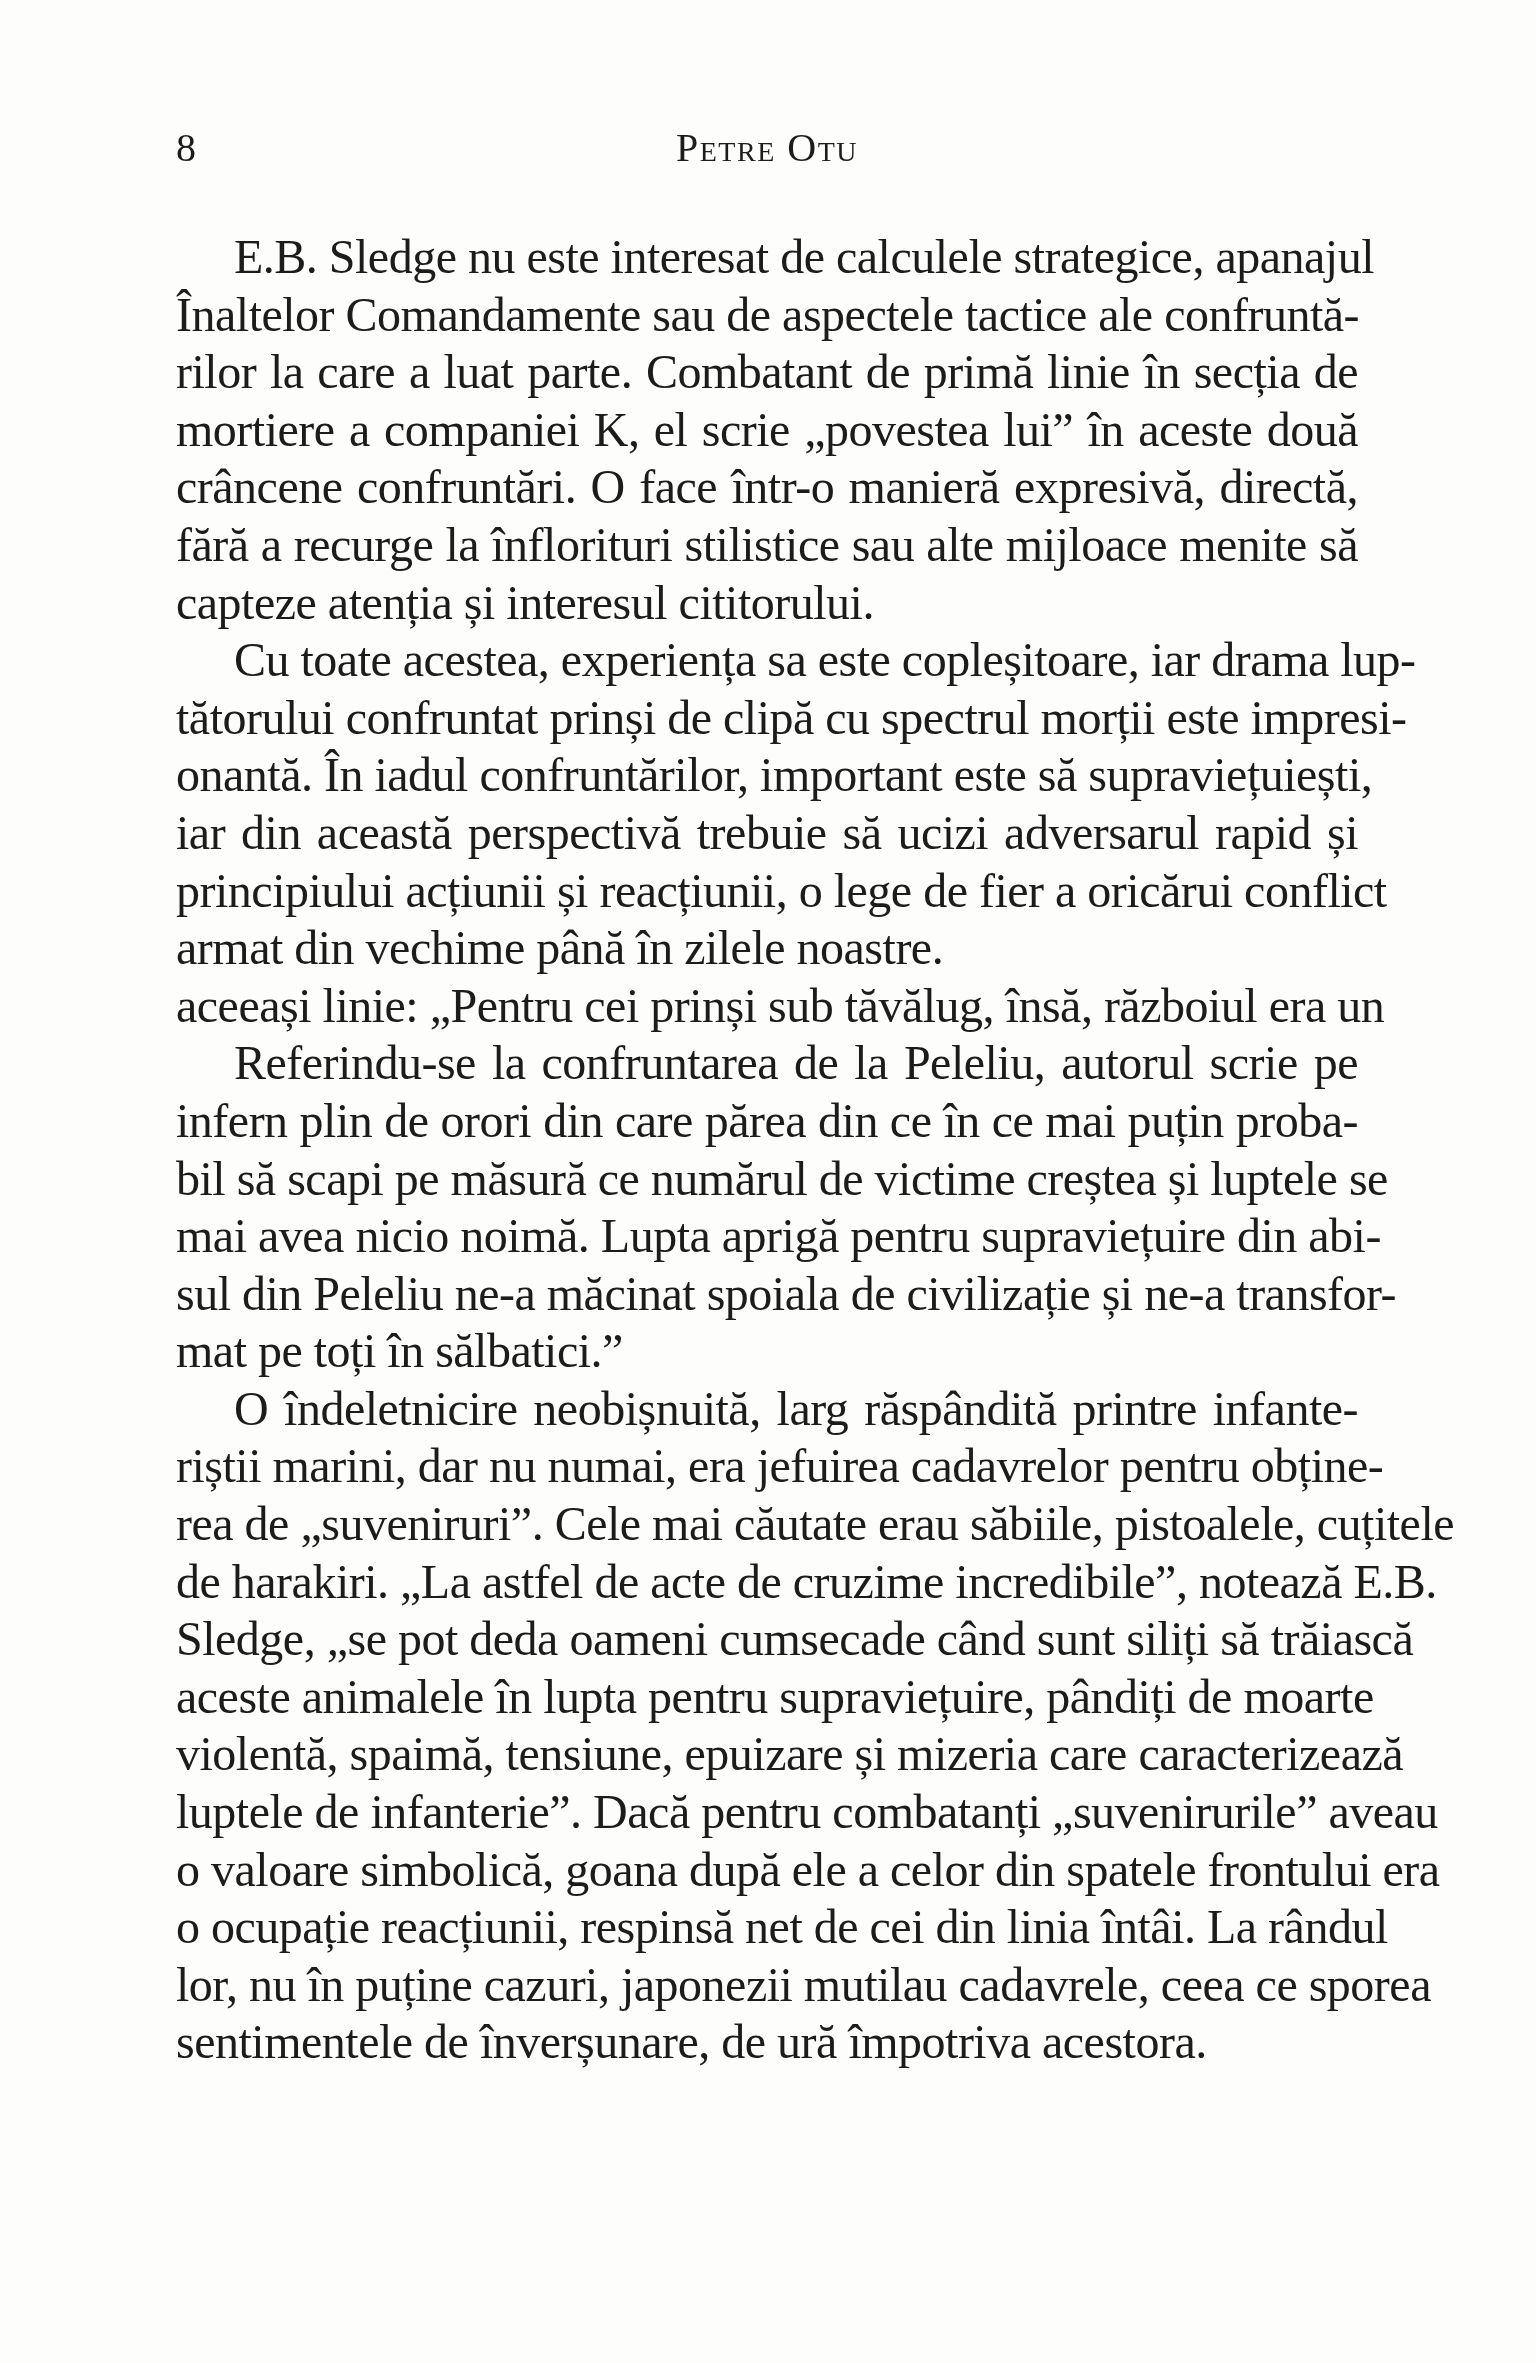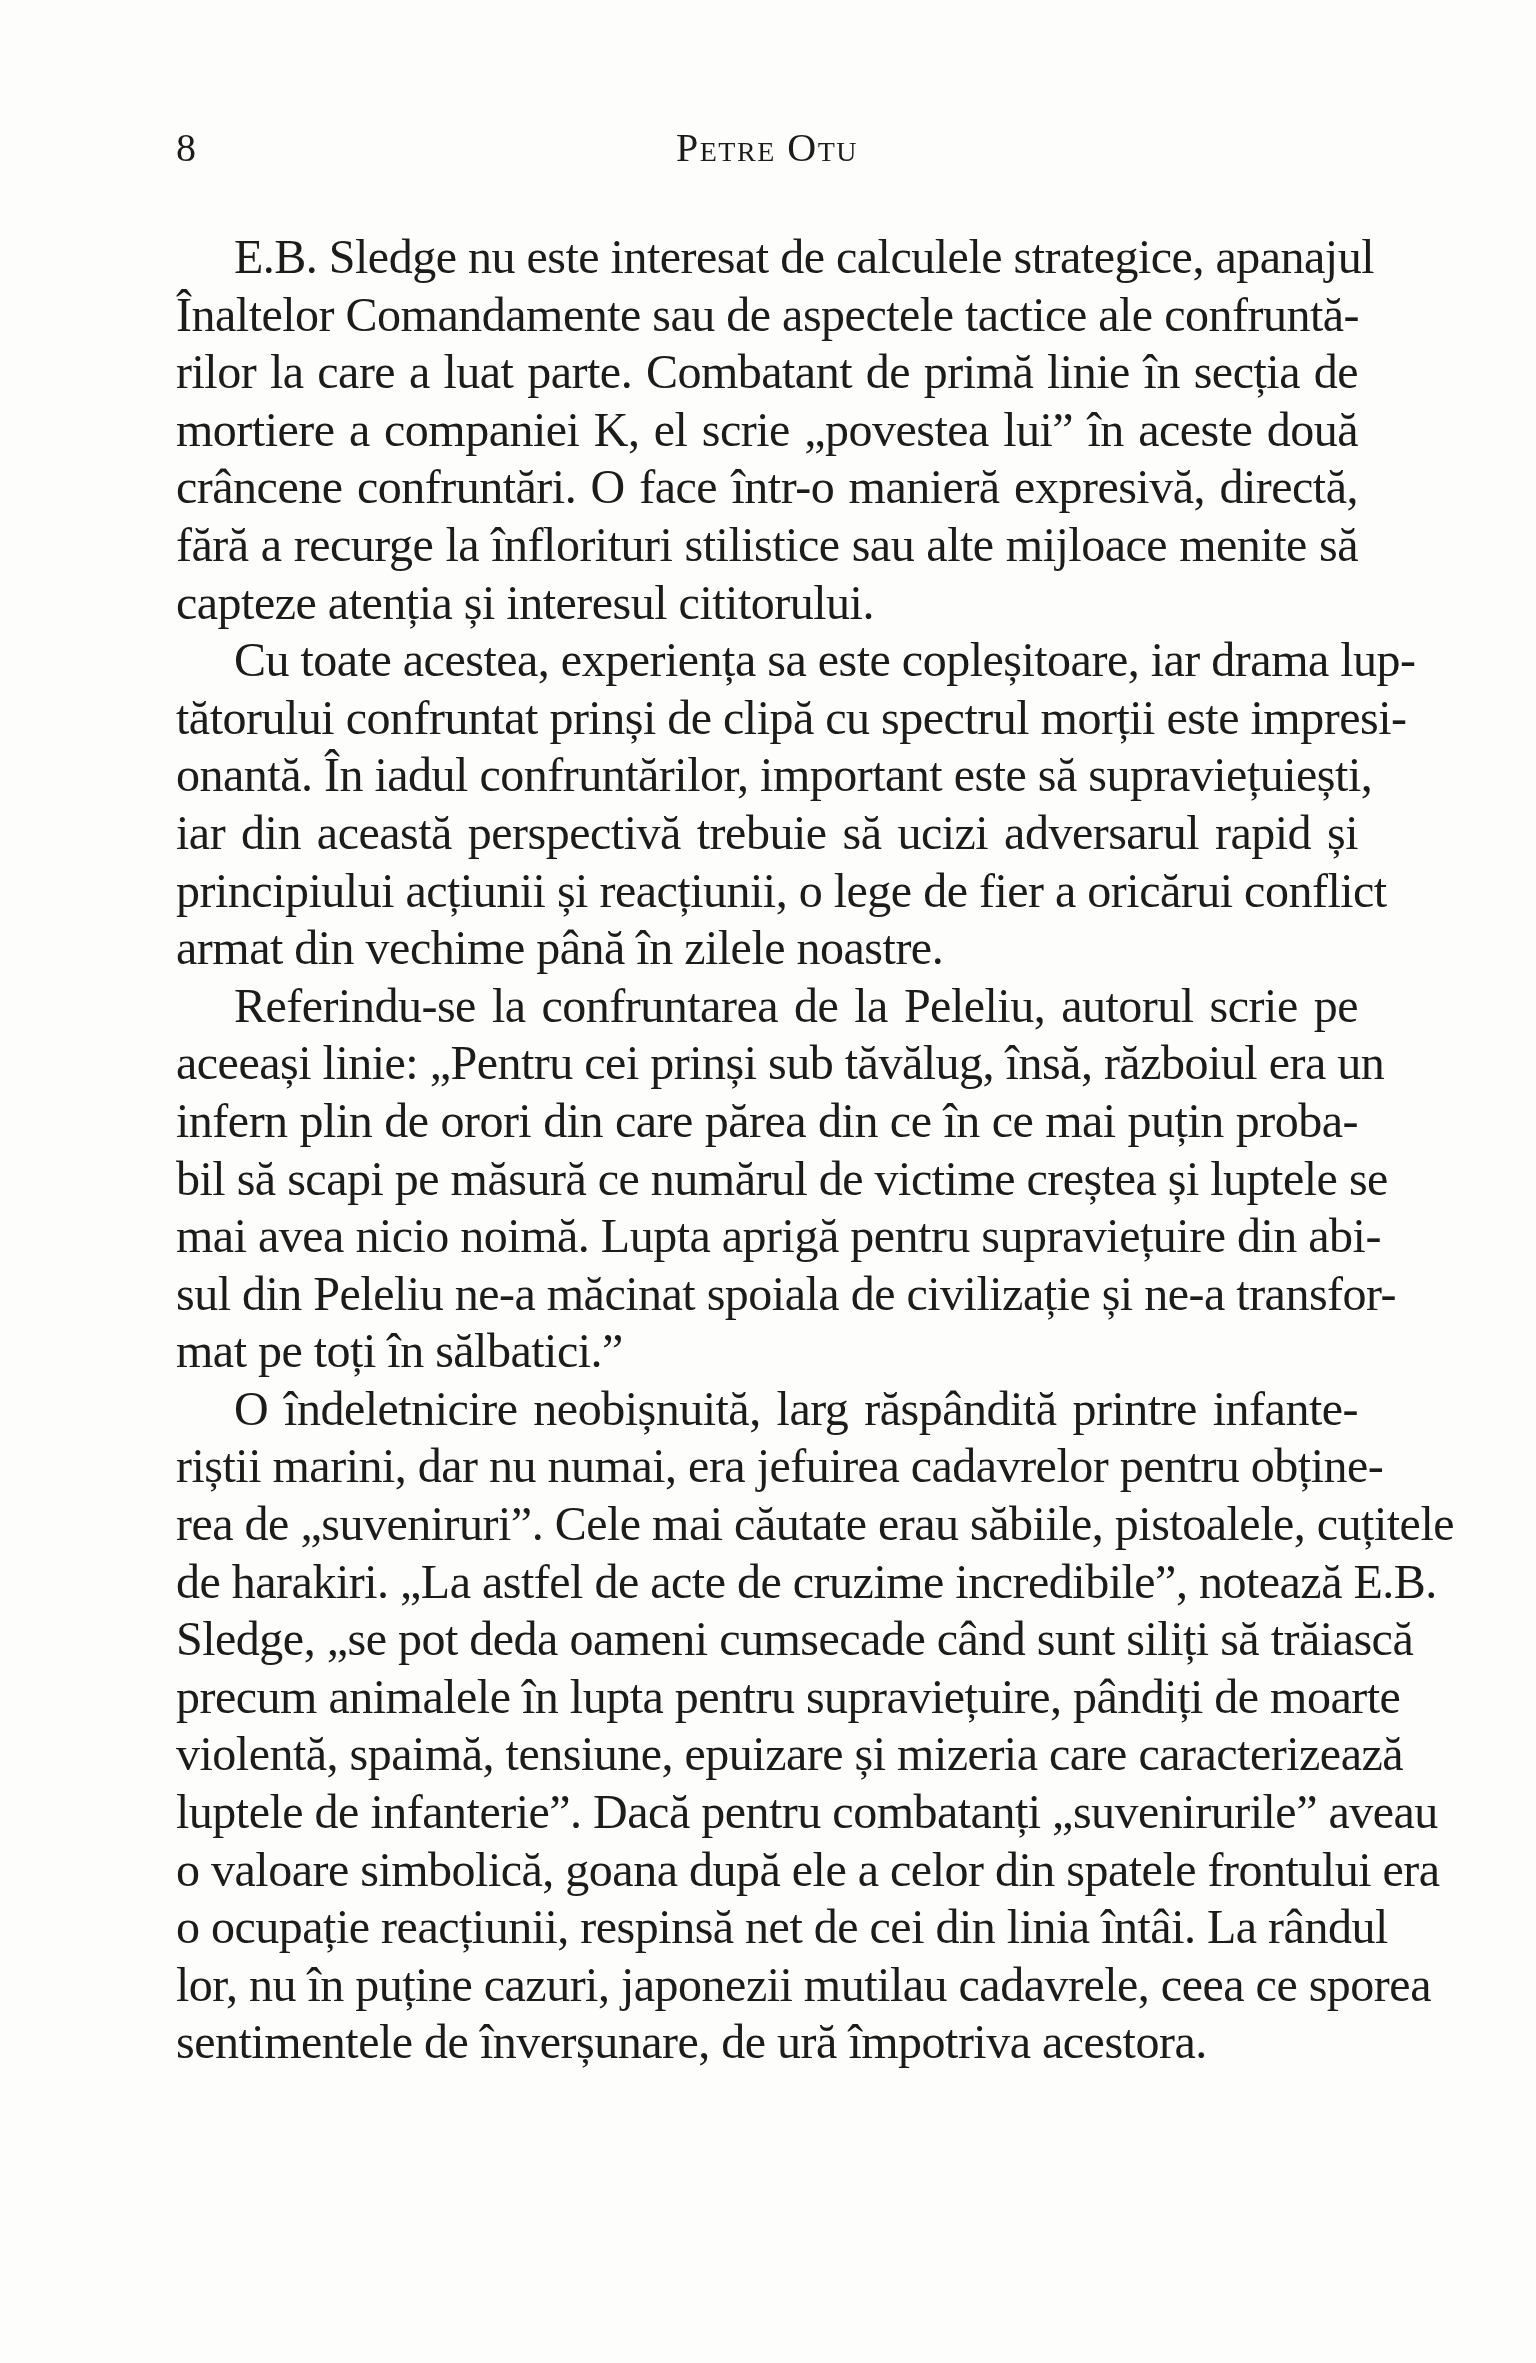--- a/index.html
+++ b/index.html
@@ -68,33 +68,33 @@
       <div class="line">mortiere a companiei K, el scrie „povestea lui” în aceste două</div>
       <div class="line">crâncene confruntări. O face într-o manieră expresivă, directă,</div>
       <div class="line">fără a recurge la înflorituri stilistice sau alte mijloace menite să</div>
       <div class="line last">capteze atenția și interesul cititorului.</div>
       <div class="line first">Cu toate acestea, experiența sa este copleșitoare, iar drama lup-</div>
       <div class="line">tătorului confruntat prinși de clipă cu spectrul morții este impresi-</div>
       <div class="line">onantă. În iadul confruntărilor, important este să supraviețuiești,</div>
       <div class="line">iar din această perspectivă trebuie să ucizi adversarul rapid și</div>
       <div class="line">principiului acțiunii și reacțiunii, o lege de fier a oricărui conflict</div>
       <div class="line last">armat din vechime până în zilele noastre.</div>
+      <div class="line">aceeași linie: „Pentru cei prinși sub tăvălug, însă, războiul era un</div>
       <div class="line first">Referindu-se la confruntarea de la Peleliu, autorul scrie pe</div>
-      <div class="line">aceeași linie: „Pentru cei prinși sub tăvălug, însă, războiul era un</div>
       <div class="line">infern plin de orori din care părea din ce în ce mai puțin proba-</div>
       <div class="line">bil să scapi pe măsură ce numărul de victime creștea și luptele se</div>
       <div class="line">mai avea nicio noimă. Lupta aprigă pentru supraviețuire din abi-</div>
       <div class="line">sul din Peleliu ne-a măcinat spoiala de civilizație și ne-a transfor-</div>
       <div class="line last">mat pe toți în sălbatici.”</div>
       <div class="line first">O îndeletnicire neobișnuită, larg răspândită printre infante-</div>
       <div class="line">riștii marini, dar nu numai, era jefuirea cadavrelor pentru obține-</div>
       <div class="line">rea de „suveniruri”. Cele mai căutate erau săbiile, pistoalele, cuțitele</div>
       <div class="line">de harakiri. „La astfel de acte de cruzime incredibile”, notează E.B.</div>
       <div class="line">Sledge, „se pot deda oameni cumsecade când sunt siliți să trăiască</div>
-      <div class="line">precum animalele în lupta pentru supraviețuire, pândiți de moarte</div>
+      <div class="line">aceste animalele în lupta pentru supraviețuire, pândiți de moarte</div>
       <div class="line">violentă, spaimă, tensiune, epuizare și mizeria care caracterizează</div>
       <div class="line">luptele de infanterie”. Dacă pentru combatanți „suvenirurile” aveau</div>
       <div class="line">o valoare simbolică, goana după ele a celor din spatele frontului era</div>
       <div class="line">o ocupație reacțiunii, respinsă net de cei din linia întâi. La rândul</div>
       <div class="line">lor, nu în puține cazuri, japonezii mutilau cadavrele, ceea ce sporea</div>
       <div class="line last">sentimentele de înverșunare, de ură împotriva acestora.</div>
     </div>
 </div>
 
 </body></html>

